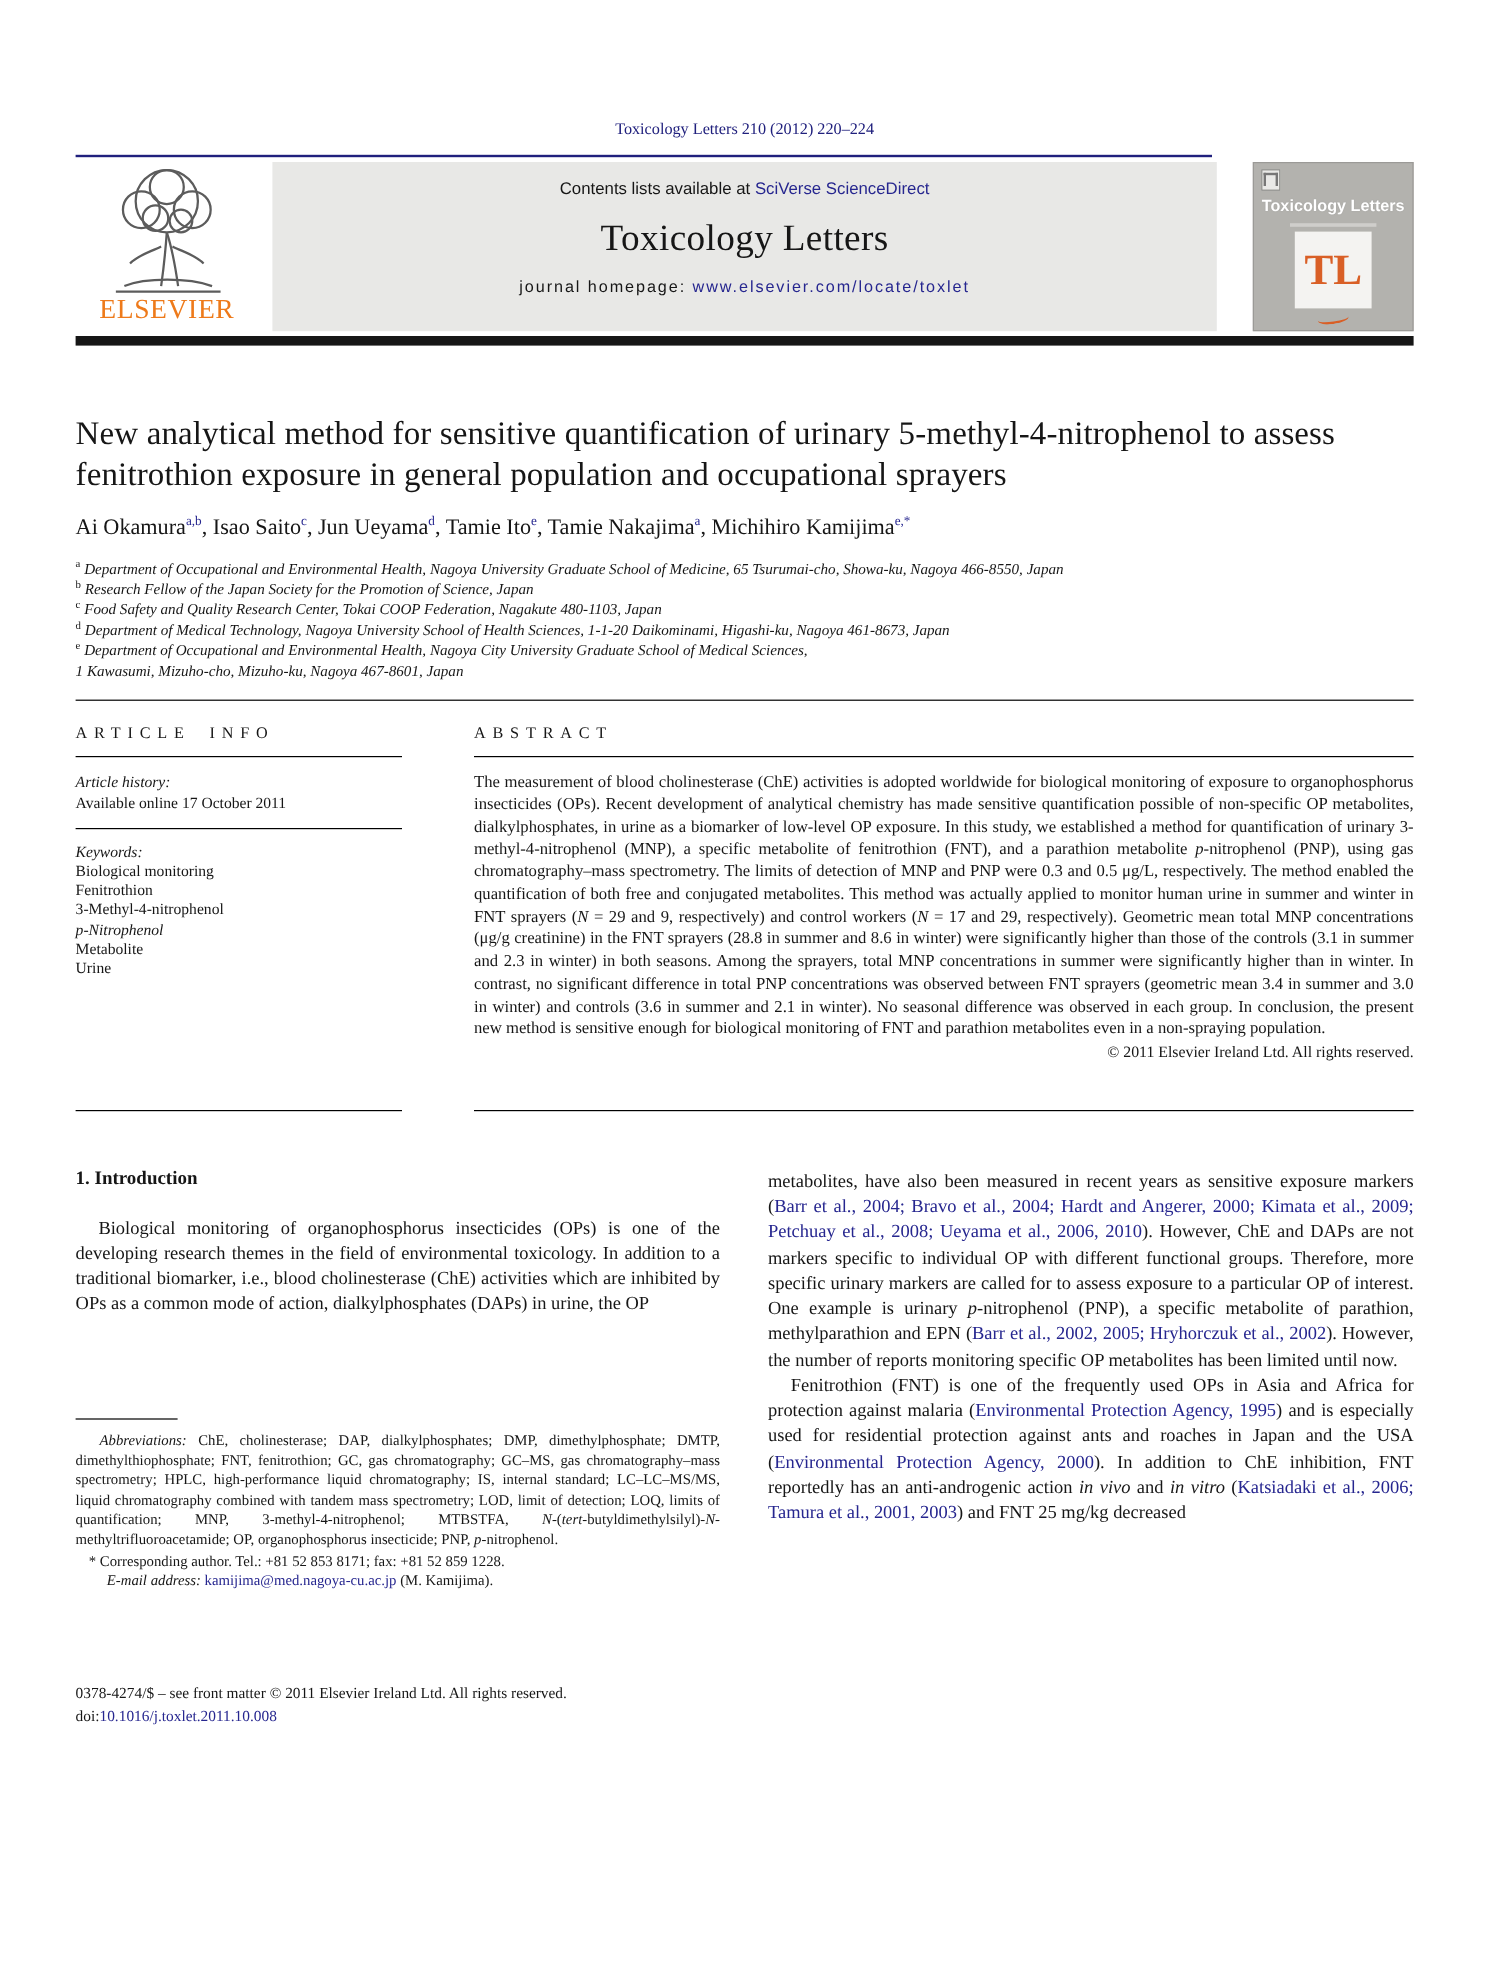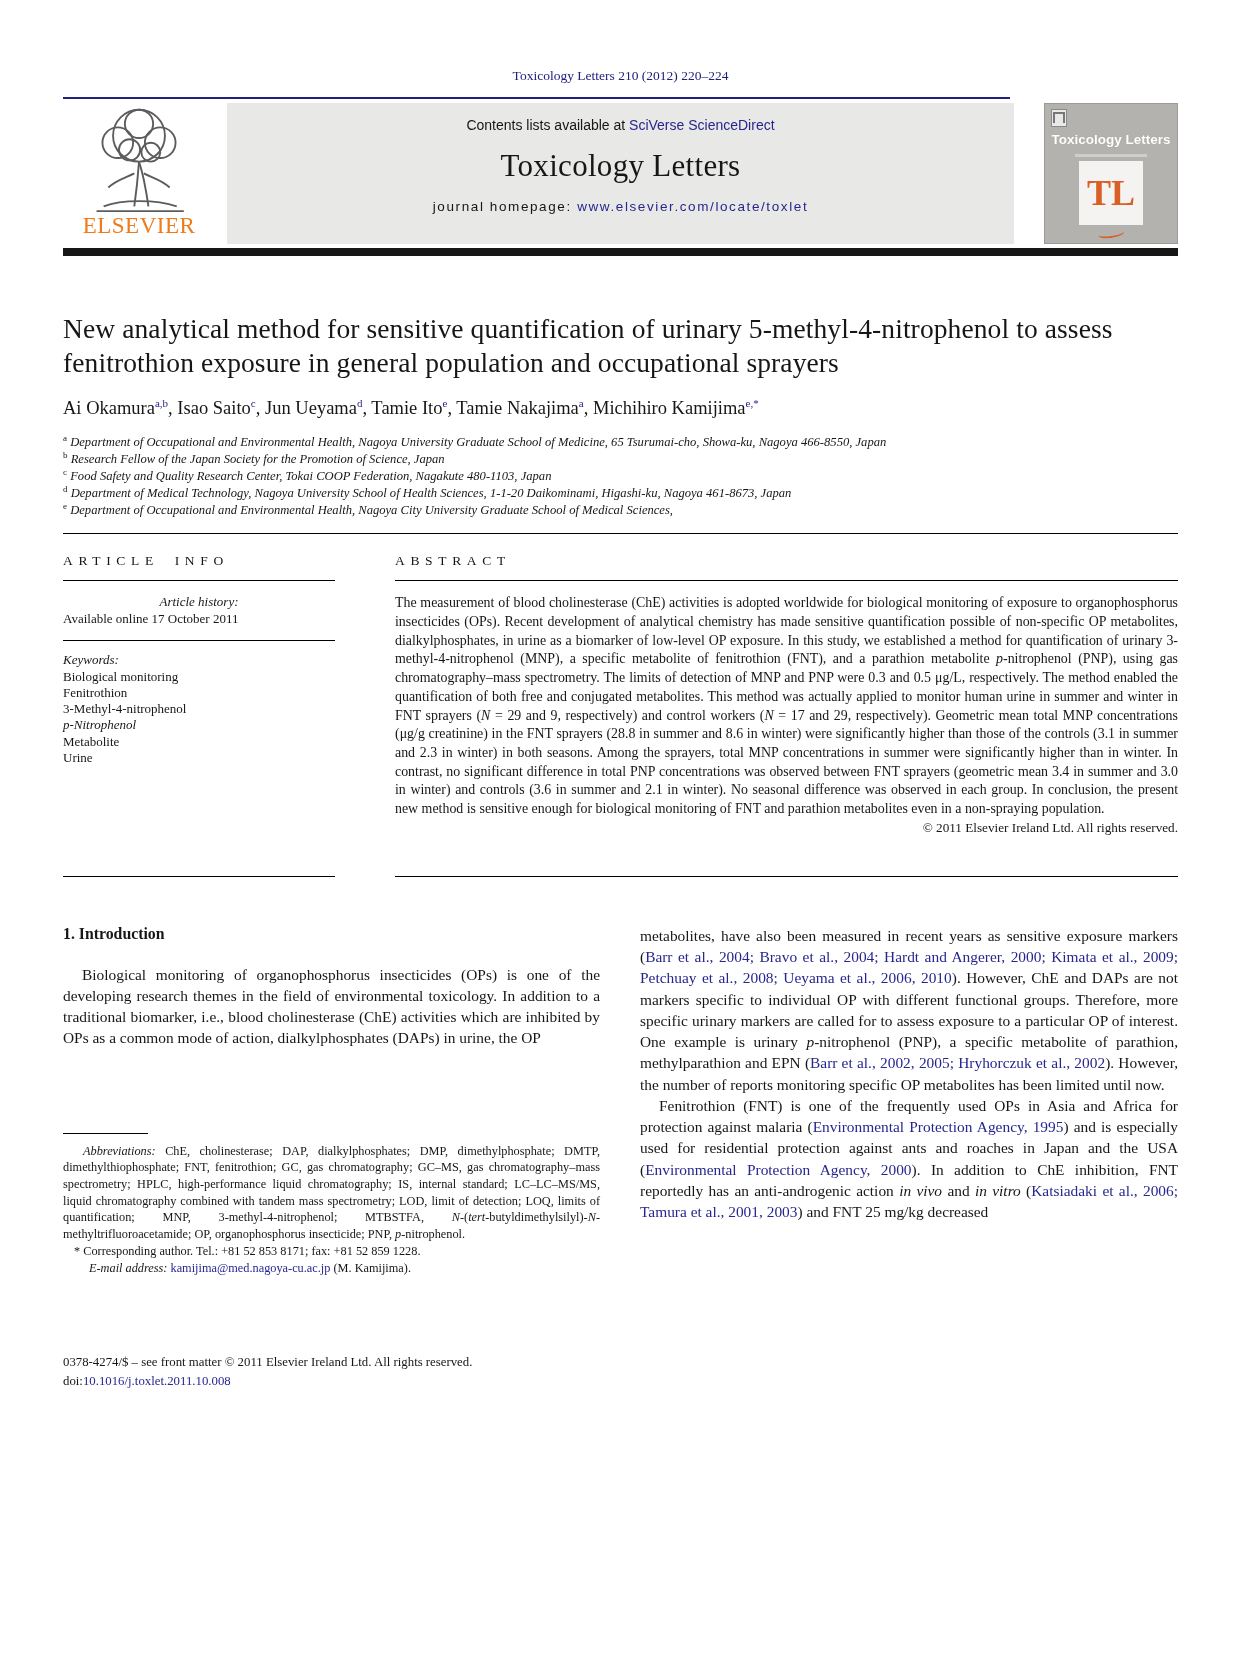--- a/index.html
+++ b/index.html
@@ -8,21 +8,21 @@
   }
   *{margin:0;padding:0;box-sizing:border-box;}
   html,body{background:#fff;}
   body{width:1241px;height:1654px;overflow:hidden;color:var(--c-text);
        font-family:"Liberation Serif", serif;}
   .page{width:1241px;height:1654px;padding:0 63px;position:relative;background:#fff;}
   .it{font-style:italic;}
   .lnk{color:var(--c-link);}
   sup{font-size:64%;line-height:0;vertical-align:super;}
 
-  .journal-ref{padding-top:68px;text-align:center;font-size:13.5px;color:var(--c-navy);}
+  .journal-ref{padding-top:100px;text-align:center;font-size:13.5px;color:var(--c-navy);}
   .top-rule{margin-top:13px;height:2px;width:947px;background:var(--c-navy);}
   .header-band{margin-top:4px;display:flex;height:141px;}
   .logo-block{width:152px;height:141px;position:relative;padding-top:2px;text-align:center;}
   .logo-block svg{display:block;margin:0 auto;}
   .elsevier-word{font-size:23px;color:var(--c-orange);letter-spacing:.5px;
       font-family:"Liberation Serif",serif;margin-top:-4px;}
   .banner{flex:1;margin-left:12px;background:var(--c-banner);height:141px;
       display:flex;flex-direction:column;justify-content:space-between;
       text-align:center;padding:14px 10px 30px 10px;}
   .contents-line{font-family:"Liberation Sans",sans-serif;font-size:14px;}
@@ -50,21 +50,21 @@
   .authors-line sup{color:var(--c-link);font-size:11px;}
   .affiliations{margin-top:15px;font-size:12.6px;line-height:1.36;font-style:italic;}
   .affiliations sup{font-style:normal;font-size:9px;}
   .mid-rule{margin-top:14px;height:1px;background:#000;}
 
   .info-abstract{margin-top:19px;display:flex;}
   .info-col{width:272px;flex:none;border-bottom:1px solid #000;padding-bottom:40px;}
   .abs-col{flex:1;margin-left:60px;border-bottom:1px solid #000;padding-bottom:40px;}
   .sec-heading{font-size:13.5px;letter-spacing:.42em;word-spacing:.5em;
       border-bottom:1px solid #000;padding-bottom:11px;margin-bottom:13px;font-weight:normal;}
-  .hist-label{font-style:italic;font-size:13px;text-align:center;}
+  .hist-label{font-style:italic;font-size:13px;}
   .hist-value{font-size:13px;margin-top:1px;}
   .info-rule{height:1px;background:#000;margin:13px 0 11px 0;}
   .kw{font-size:13px;line-height:1.25;}
   .kw-italic{font-style:italic;}
   .abstract-text{font-size:13.9px;line-height:1.345;text-align:justify;}
   .abstract-copyright{font-size:13.2px;text-align:right;margin-top:1px;}
 
   .body-section{position:relative;margin-top:46px;height:560px;font-size:15.4px;line-height:1.38;}
   .col-left{position:absolute;left:0;top:0;width:537px;}
   .col-right{position:absolute;left:577px;top:2px;width:538px;text-align:justify;}
@@ -131,20 +131,21 @@
   <h1 class="article-title">New analytical method for sensitive quantification of urinary 5-methyl-4-nitrophenol to assess fenitrothion exposure in general population and occupational sprayers</h1>
 
   <div class="authors-line"><span>Ai Okamura</span><sup class="lnk">a,b</sup><span>, Isao Saito</span><sup class="lnk">c</sup><span>, Jun Ueyama</span><sup class="lnk">d</sup><span>, Tamie Ito</span><sup class="lnk">e</sup><span>, Tamie Nakajima</span><sup class="lnk">a</sup><span>, Michihiro Kamijima</span><sup class="lnk">e,*</sup></div>
 
   <div class="affiliations">
     <div><sup>a</sup><span> Department of Occupational and Environmental Health, Nagoya University Graduate School of Medicine, 65 Tsurumai-cho, Showa-ku, Nagoya 466-8550, Japan</span></div>
     <div><sup>b</sup><span> Research Fellow of the Japan Society for the Promotion of Science, Japan</span></div>
     <div><sup>c</sup><span> Food Safety and Quality Research Center, Tokai COOP Federation, Nagakute 480-1103, Japan</span></div>
     <div><sup>d</sup><span> Department of Medical Technology, Nagoya University School of Health Sciences, 1-1-20 Daikominami, Higashi-ku, Nagoya 461-8673, Japan</span></div>
     <div><sup>e</sup><span> Department of Occupational and Environmental Health, Nagoya City University Graduate School of Medical Sciences,</span></div>
+    <div><span>1 Kawasumi, Mizuho-cho, Mizuho-ku, Nagoya 467-8601, Japan</span></div>
   </div>
 
   <div class="mid-rule"></div>
 
   <div class="info-abstract">
     <div class="info-col">
       <div class="sec-heading">ARTICLE INFO</div>
       <div class="hist-label">Article history:</div>
       <div class="hist-value">Available online 17 October 2011</div>
       <div class="info-rule"></div>

